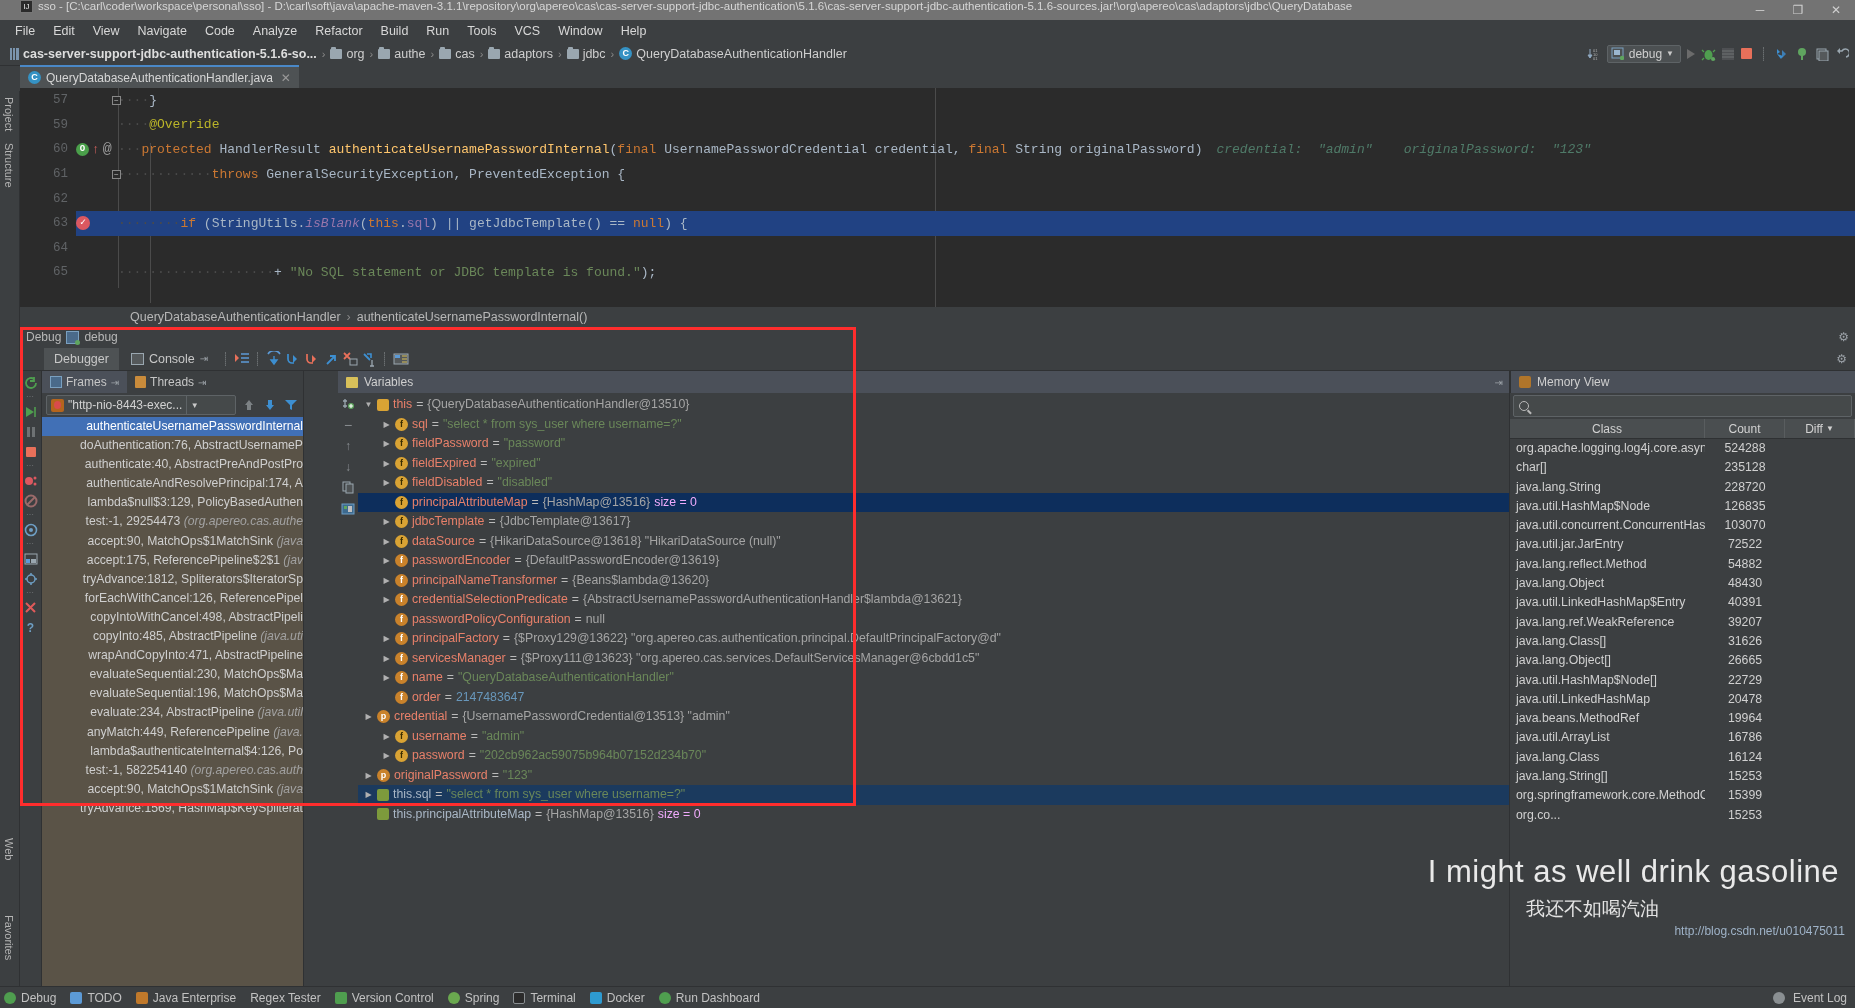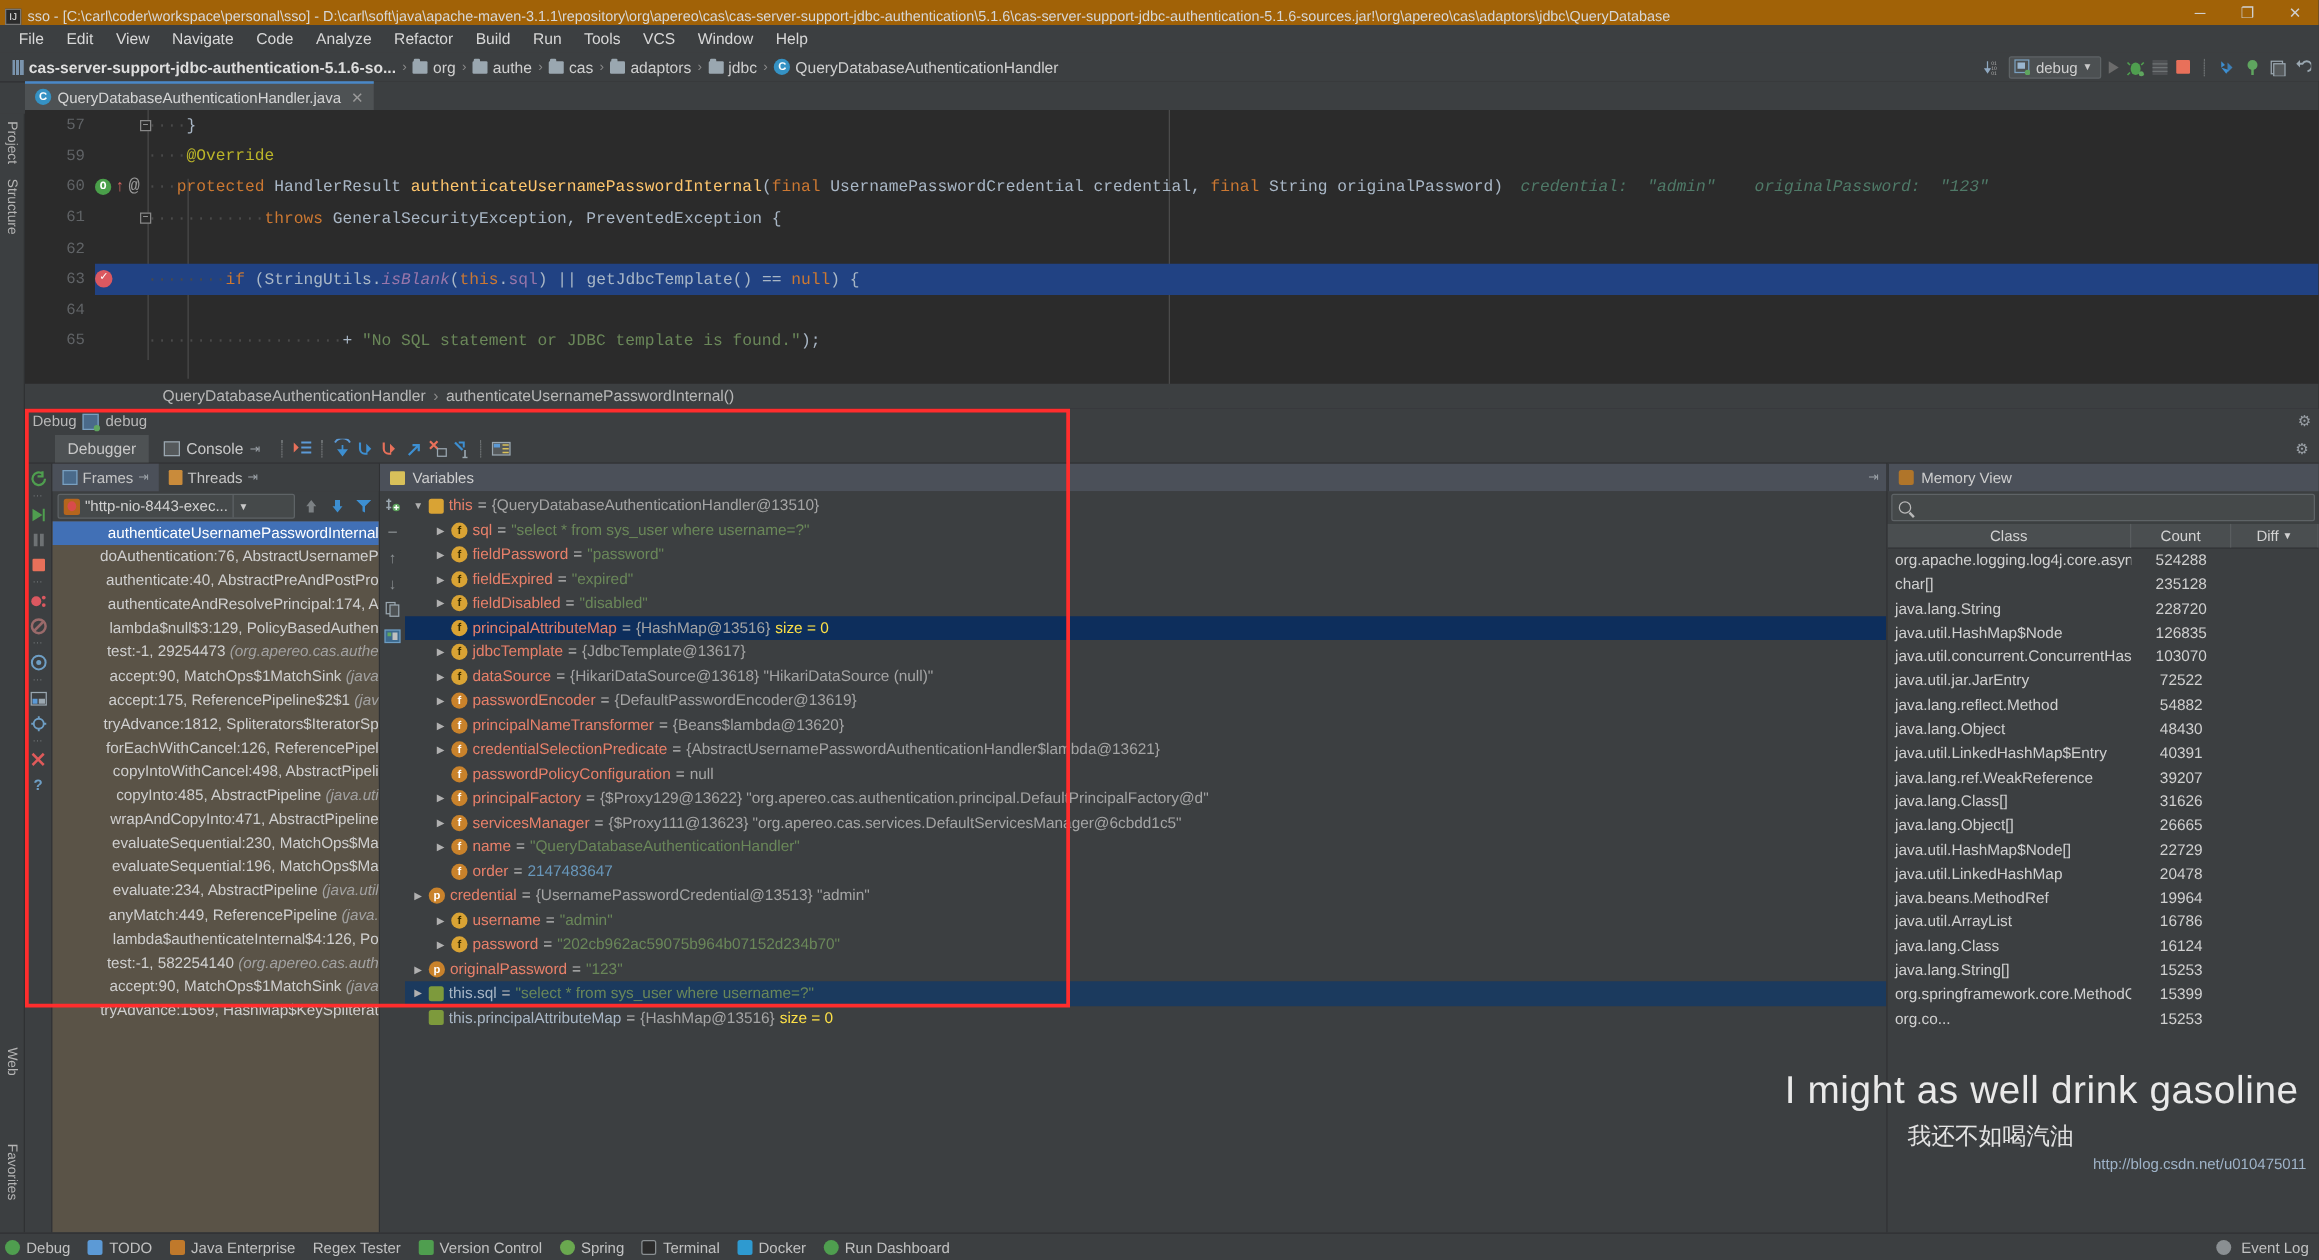--- a/index.html
+++ b/index.html
@@ -8,22 +8,22 @@
     background: #3c3f41;
     font-family: "Liberation Sans", sans-serif;
     font-size: 12px;
     color: #bbbbbb;
     overflow: hidden;
   }
   .app { position: relative; width: 1855px; height: 1008px; }
 
   
   .titlebar {
-    height: 20px; background: #a16207; display: flex; align-items: flex-end;
-    padding-left: 4px; font-size: 11.5px; color: #d6d6d6; white-space: nowrap;
+    height: 20px; background: #737373; display: flex; align-items: flex-start;
+    padding-left: 20px; font-size: 11.5px; color: #d6d6d6; white-space: nowrap;
   }
   .ij-logo {
     width: 13px; height: 13px; background: #2b2b2b; border: 1px solid #777;
     color: #e8e8e8; font-size: 8px; line-height: 11px; text-align: center;
     margin-right: 5px; font-family: "Liberation Sans", sans-serif; flex: none;
   }
   .title-text { overflow: hidden; text-overflow: ellipsis; }
   .win-buttons { margin-left: auto; display: flex; gap: 0; }
   .win-btn { width: 38px; height: 20px; display: flex; align-items: center;
     justify-content: center; color: #d0d0d0; font-size: 12px; }
@@ -108,21 +108,21 @@
   .tbi { width:17px;height:17px; display:flex;align-items:center;justify-content:center; }
 
   .dw-body { position:absolute; left:0; right:0; top:44px; bottom:0; display:flex; }
   .dw-gutter { width: 22px; background:#3c3f41; border-right:1px solid #2f3133;
     display:flex; flex-direction:column; align-items:center; padding-top:4px; gap:5px;}
   .gi { width:15px;height:15px;display:flex;align-items:center;justify-content:center;}
   .gdots { color:#6e7274; font-size:8px; letter-spacing:1px; height:4px; line-height:4px;}
 
   .panes { flex:1; display:flex; min-width:0; }
   .pane-frames { width: 262px; flex:none; border-right:1px solid #2f3133; display:flex; flex-direction:column;text-align:right; }
-  .pane-vars { flex:1; min-width:0; display:flex; flex-direction:column; border-right:1px solid #2f3133;}
+  .pane-vars { flex:1; min-width:0; display:flex; flex-direction:column; border-right:1px solid #2f3133;padding-left:34px;}
   .pane-mem { width: 345px; flex:none; display:flex; flex-direction:column; }
 
   .pane-tabbar { height:22px; display:flex; align-items:center; background:#3c3f41; }
   .ptab { height:22px; display:flex; align-items:center; gap:4px; padding:0 8px; font-size:12px; color:#c6c6c6;}
   .ptab.active { background:#4b5059; }
   .ptab .pin { color:#9aa0a6; font-size:10px; }
   .pane-head-vars { height:22px; background:#4b5059; display:flex; align-items:center; gap:6px; padding-left:8px;
     font-size:12px; color:#cfcfcf; }
   .pane-head-mem { height:22px; background:#4b5059; display:flex; align-items:center; gap:6px; padding-left:8px;
     font-size:12px; color:#cfcfcf; border-left:1px solid #2f3133;}
@@ -154,21 +154,21 @@
     line-height:13px;text-align:center;font-weight:bold;flex:none;}
   .vicon-obj { width:12px;height:12px;background:#d9a334;flex:none;border-radius:2px; }
   .vicon-res { width:12px;height:12px;background:#7d9a3c;flex:none;border-radius:2px; }
   .vname { color:#e8806a; }
   .vname.blue { color:#a9b7c6; }
   .veq { color:#bbbbbb; }
   .vval { color:#a5a5a5; }
   .vval.str { color:#6a8759; }
   .vval.num { color:#6897bb; }
   .vval.null { color:#a5a5a5; }
-  .vsize { color:#fde047; }
+  .vsize { color:#f0abfc; }
 
   .mem-search { height:22px; margin:2px 3px; background:#45494a; border:1px solid #5e6366;
     border-radius:2px; display:flex; align-items:center; gap:5px; padding-left:5px; }
   .mag { width:10px;height:10px;border:1.6px solid #b9b9b9;border-radius:50%;position:relative;flex:none;}
   .mag:after{content:"";position:absolute;right:-4px;bottom:-3px;width:5px;height:1.6px;background:#b9b9b9;transform:rotate(45deg);}
   .mem-table { flex:1; overflow:hidden; }
   .mem-head { display:flex; height:20px; background:#4a4e50; border-bottom:1px solid #2f3133;
     font-size:12px; color:#d2d2d2; }
   .mh { display:flex; align-items:center; justify-content:center; border-right:1px solid #595d5f; }
   .mh.c1 { flex:1; }

